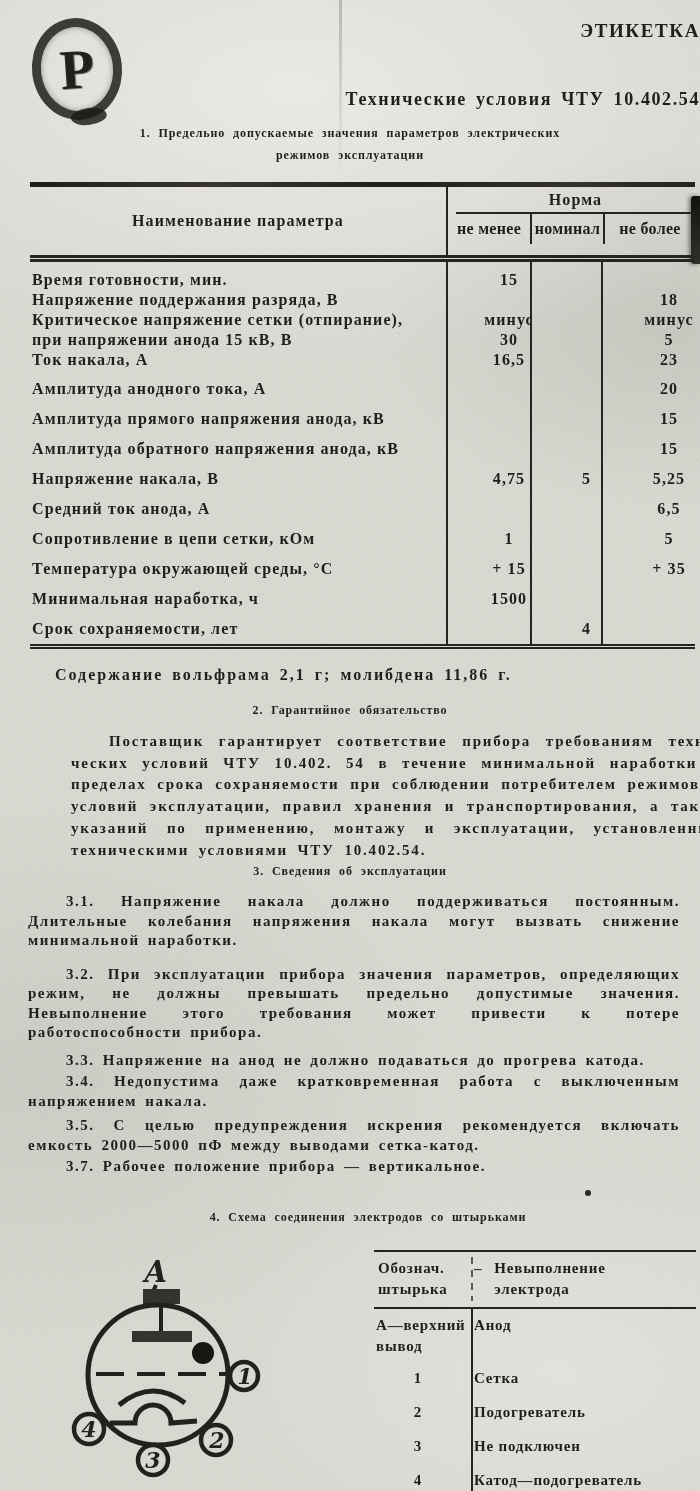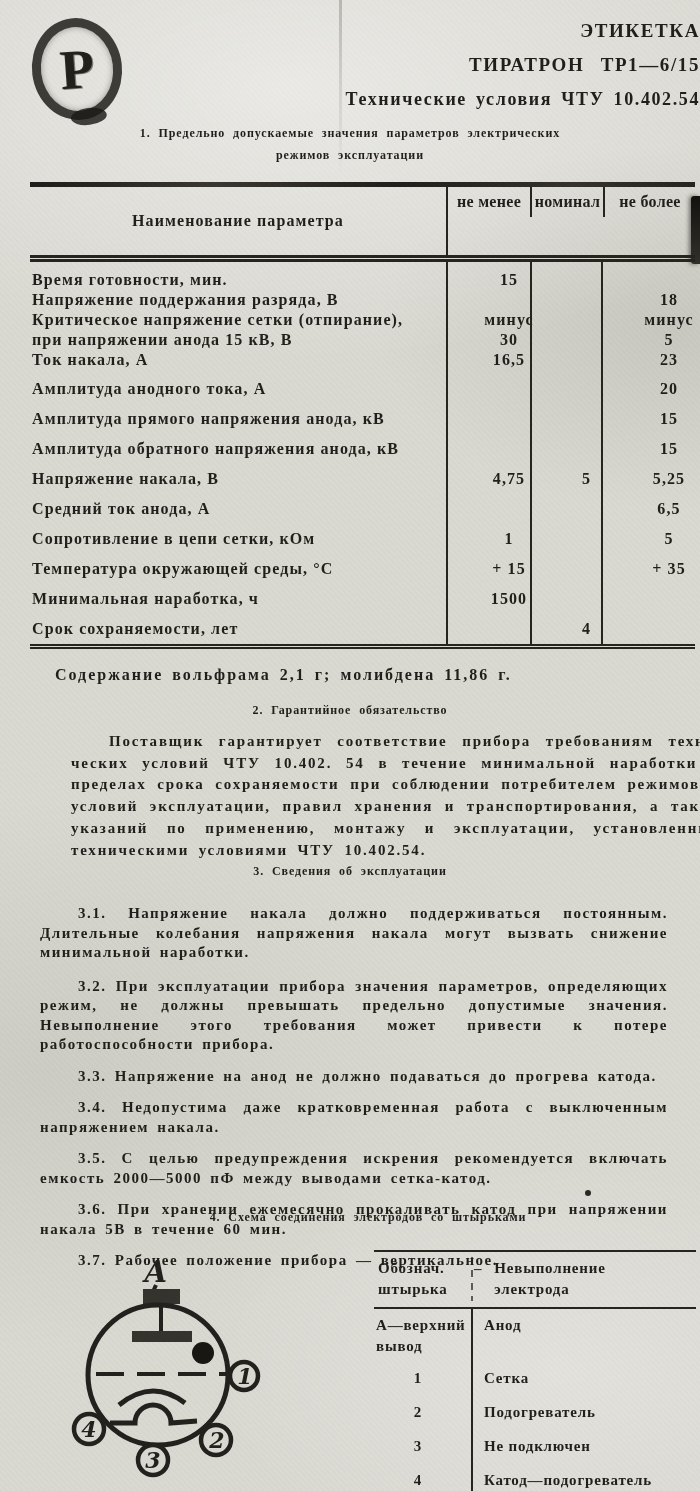--- a/index.html
+++ b/index.html
@@ -90,21 +90,21 @@
 
   .footnote { position: absolute; top: 666px; left: 55px; font-size: 16px;
     letter-spacing: 2px; word-spacing: 3px; }
 
   
   .para { text-align: justify; text-indent: 38px; }
   .s2p { position: absolute; top: 731px; left: 28px; width: 650px;
     font-size: 15px; line-height: 21.7px; letter-spacing: 1.8px; word-spacing: 4px; margin-left: 43px; }
   .s3list { position: absolute; top: 892px; left: 28px; width: 652px;
     font-size: 15px; line-height: 19.5px; letter-spacing: 1.5px; word-spacing: 3px; }
-  .s3list p { margin: 12px; }
+  .s3list p { margin: 0; }
   .gap14 { margin-top: 14px !important; }
   .gap8  { margin-top: 8px  !important; }
   .gap2  { margin-top: 2px  !important; }
   .gap5  { margin-top: 5px  !important; }
 
   
   .diagram { position: absolute; left: 56px; top: 1252px; width: 280px; height: 236px; }
   .env  { fill: none; stroke: #23211d; stroke-width: 5; }
   .ln   { stroke: #23211d; stroke-width: 4; }
   .ln5  { stroke: #23211d; stroke-width: 5; fill: none; }
@@ -127,49 +127,49 @@
   .pt-h2t { white-space: pre-line; width: 140px; padding-left: 6px; }
   .pt-head-div { position: absolute; left: 97px; top: 5px; width: 2px; height: 44px;
     background: repeating-linear-gradient(#26241f 0 7px, transparent 7px 13px); opacity: .7; }
   .pt-body { position: relative; }
   .pt-body::before { content: ""; position: absolute; left: 97px; top: 0;
     width: 2px; height: 188px; background: #26241f; }
   .pt-row { display: grid; grid-template-columns: 100px 1fr; min-height: 34px; padding-top: 7px; }
   .pt-row.first { min-height: 52px; padding-top: 6px; }
   .pt-c1 { text-align: center; padding-right: 12px; white-space: pre-wrap; }
   .pt-row.first .pt-c1 { text-align: left; padding-left: 2px; padding-right: 0; }
-  .pt-c2 { padding-left: 10px; }
+  .pt-c2 { }
 </style>
 </head>
 <body>
 
 <div class="page">
 
   <div class="stamp">
     <span class="stamp-letter">Р</span>
   </div>
 
   <div class="crease"></div>
   <div class="edge-bar"></div>
   <div class="stray-dot"></div>
 
   <div class="hdr doc-title">ЭТИКЕТКА</div>
-  <div class="hdr device-name">ТИРАТРОН ТР1—6/15</div>
   <div class="hdr spec-ref">Технические условия ЧТУ 10.402.54</div>
 
   <div class="s-head s1a">1. Предельно допускаемые значения параметров электрических</div>
   <div class="s-head s1b">режимов эксплуатации</div>
 
   <div class="tbl">
     <div class="rule-thick"></div>
     <div class="thead">
       <div class="th-name">
         <span>Наименование параметра</span>
       </div>
       <div class="th-norm">
+        <div class="norma">Норма</div>
         <div class="subcols">
           <div class="sub">не менее</div>
           <div class="sub b">номинал</div>
           <div class="sub b">не более</div>
         </div>
       </div>
     </div>
     <div class="rule-double"></div>
     <div class="tbody">
 
@@ -263,21 +263,20 @@
   <div class="s-head s2h">2. Гарантийное обязательство</div>
   <p class="para s2p">Поставщик гарантирует соответствие прибора требованиям  техни­ческих условий ЧТУ 10.402. 54 в течение минимальной наработки  в пределах срока сохраняемости при соблюдении потребителем режимов и условий эксплуатации, правил хранения и транспортирования, а также указаний по применению, монтажу и эксплуатации, установленных техническими условиями ЧТУ 10.402.54.</p>
 
   <div class="s-head s3h">3. Сведения об эксплуатации</div>
   <div class="s3list">
     <p class="para">3.1. Напряжение накала должно поддерживаться постоянным. Длительные колебания напряжения накала могут вызвать снижение  минимальной наработки.</p>
     <p class="para gap14">3.2. При эксплуатации прибора  значения параметров,  определяющих режим, не должны превышать предельно допустимые  значения. Невыполнение этого требования может  привести к потере  работоспособности прибора.</p>
     <p class="para gap8">3.3. Напряжение на анод не должно подаваться до прогрева катода.</p>
     <p class="para gap2">3.4. Недопустима даже кратковременная работа с выключенным напряжением накала.</p>
     <p class="para gap5">3.5. С целью предупреждения искрения рекомендуется включать емкость 2000—5000 пФ между выводами сетка-катод.</p>
-    <p class="para gap5">3.6. При хранении ежемесячно прокаливать катод при напряжении накала 5В в течение 60 мин.</p>
     <p class="para gap2">3.7. Рабочее положение прибора —  вертикальное.</p>
   </div>
 
   <div class="s-head s4h">4. Схема соединения электродов со штырьками</div>
 
   <svg class="diagram" viewBox="0 0 280 236">
     <text class="dia-top" x="88" y="30">А</text>
     <line class="ln" x1="100" y1="33" x2="95" y2="44"></line>
     <rect class="darkfill" x="87" y="37" width="37" height="15"></rect>
     <line class="ln" x1="105" y1="52" x2="105" y2="80"></line>

